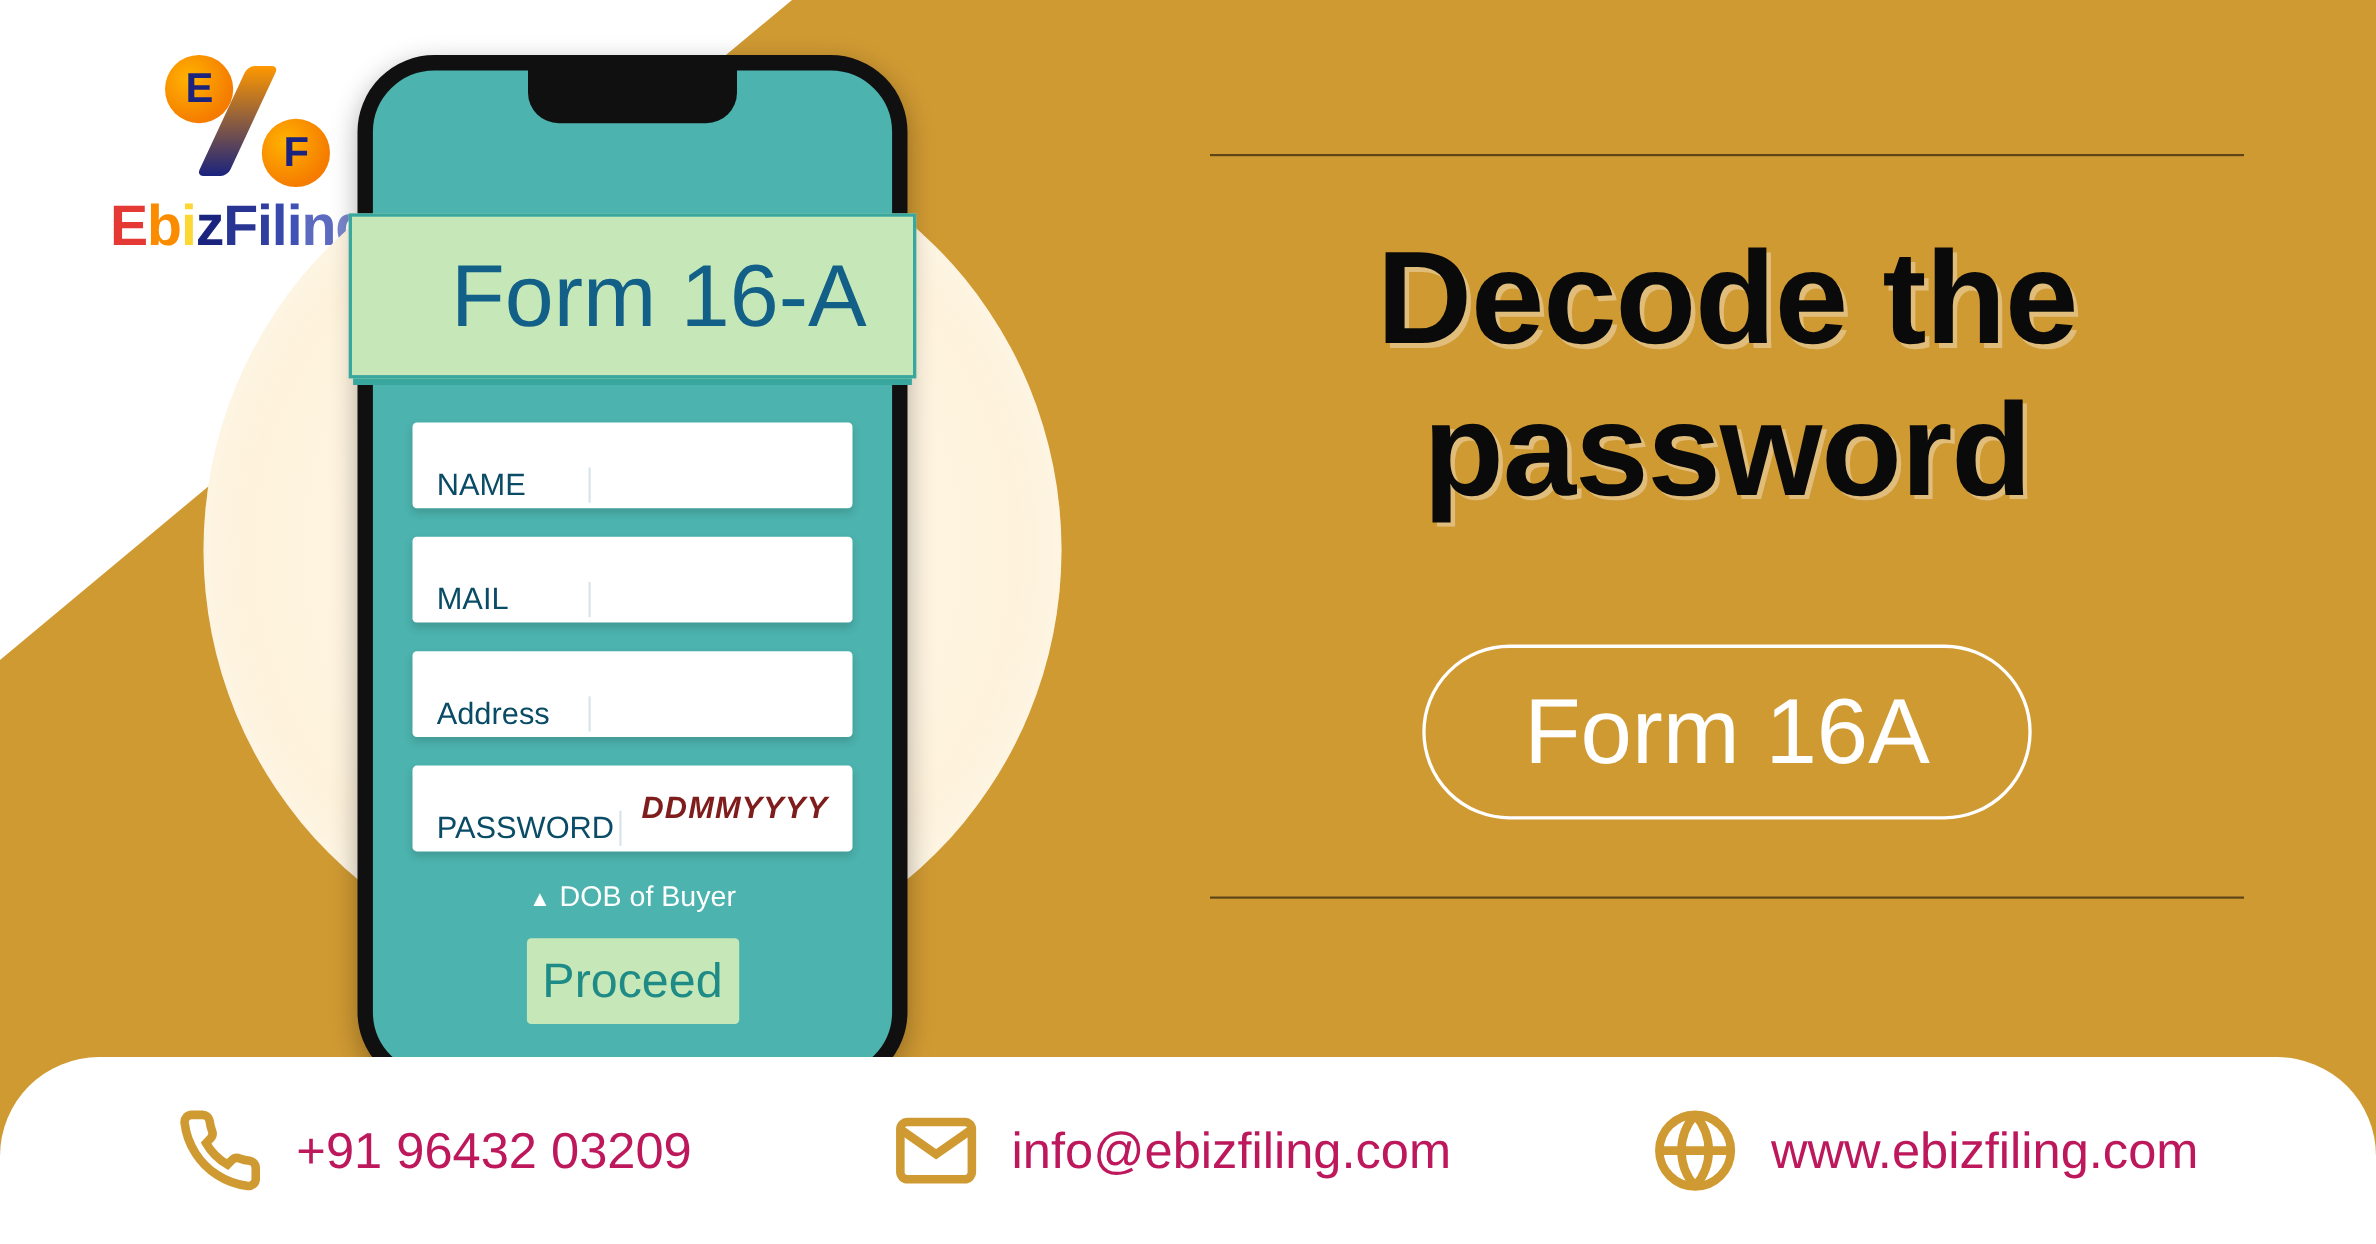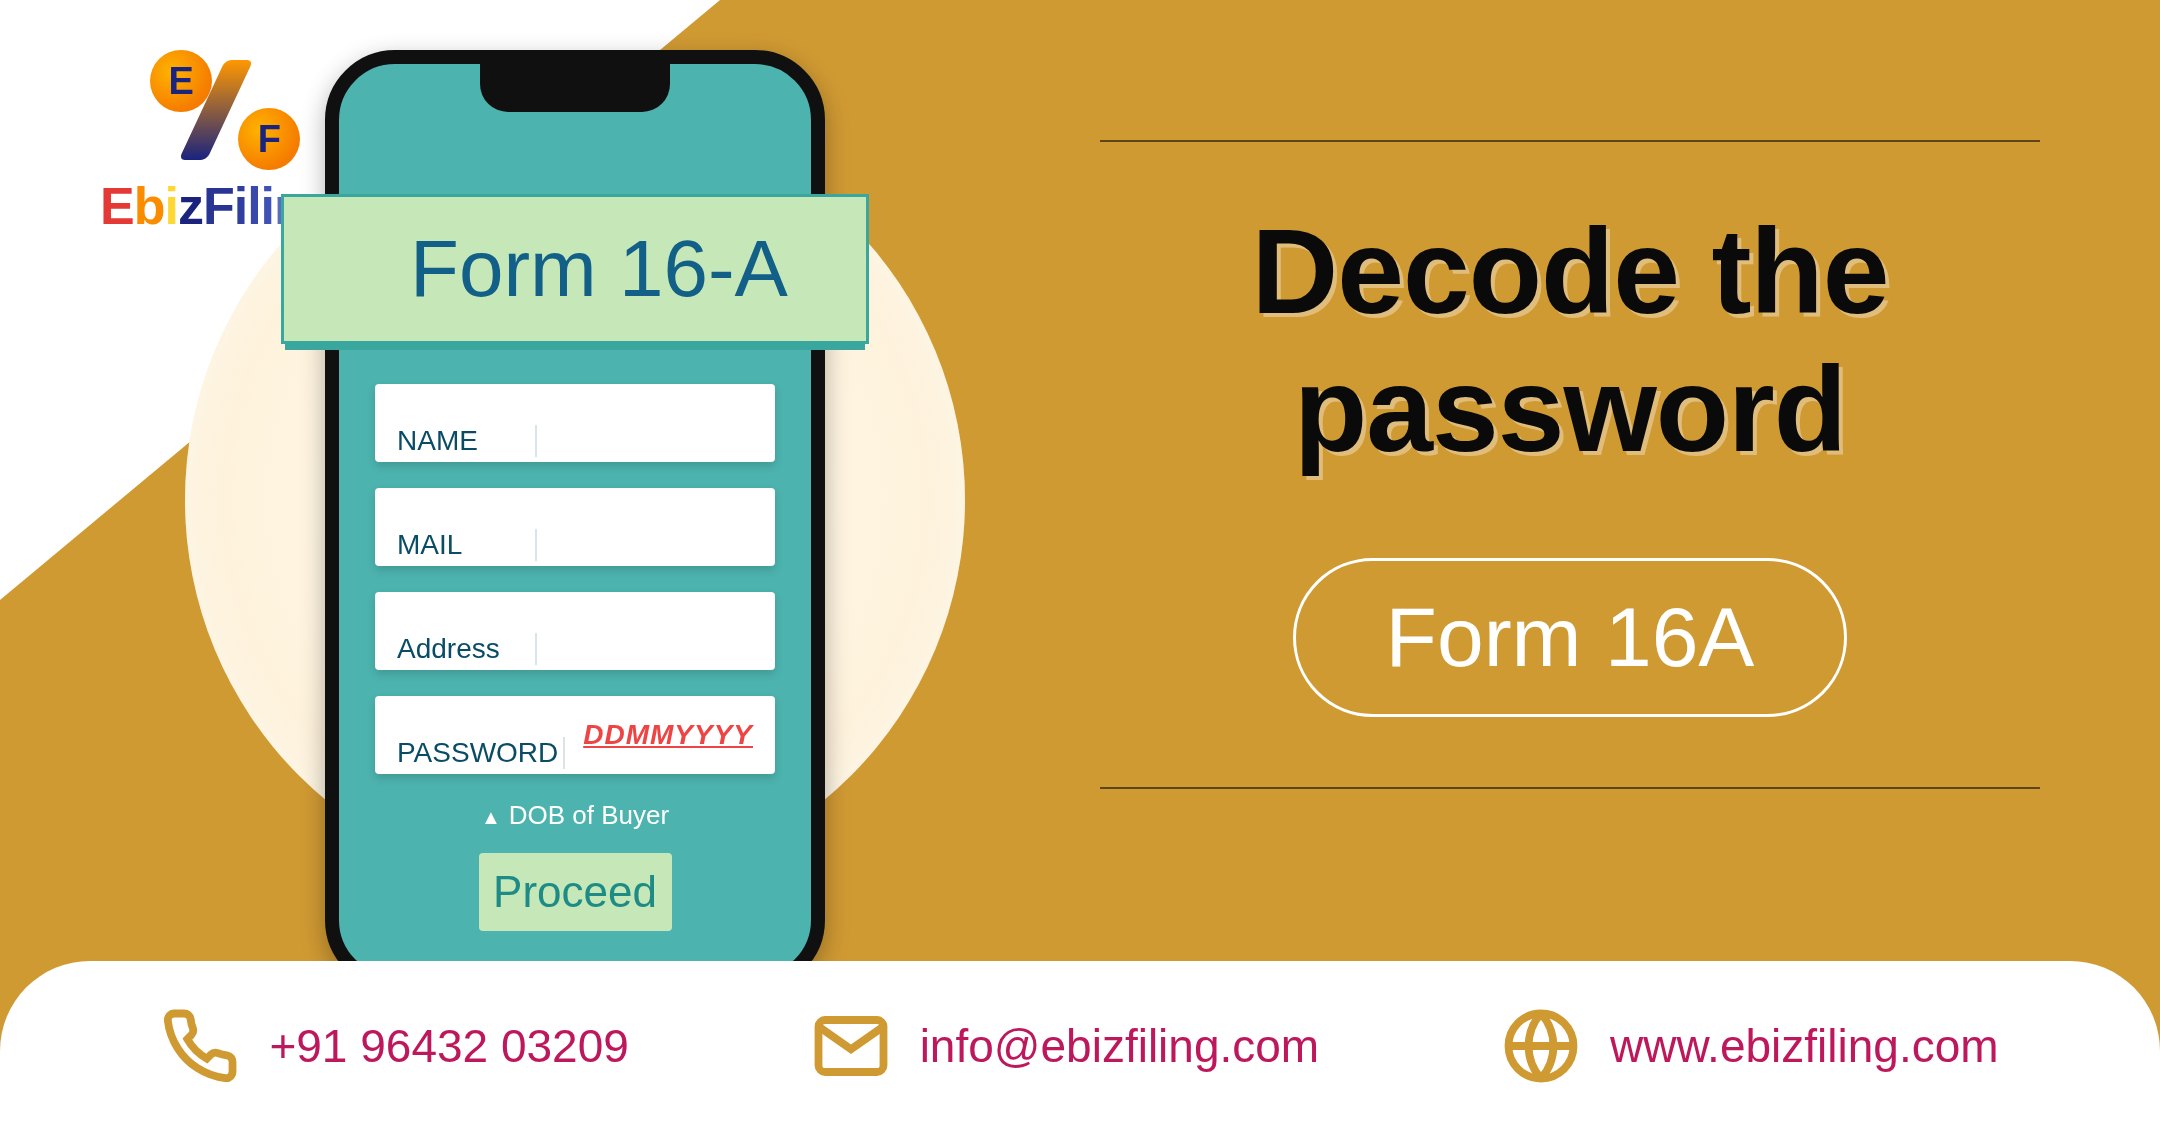--- a/index.html
+++ b/index.html
@@ -38,39 +38,39 @@
   .circle-bg { position:absolute; left:50%; top:50%; transform:translate(-50%,-50%);
     width:780px; height:780px; border-radius:50%;
     background:radial-gradient(circle,#fff9f0 0%,#fef3dd 60%,#f9e7c3 100%);
     box-shadow:inset 0 0 60px rgba(255,255,255,.6); }
   .phone { position:absolute; left:50%; top:0; transform:translateX(-50%);
     width:500px; height:940px; border:14px solid #101010; border-radius:70px;
     background:#4CB3AE; box-shadow:0 8px 24px rgba(0,0,0,.3); overflow:visible; }
   .notch { position:absolute; top:-2px; left:50%; transform:translateX(-50%);
     width:190px; height:50px; background:#101010; border-radius:0 0 28px 28px; }
   .banner { position:absolute; top:130px; left:50%; transform:translateX(-50%);
-    width:588px; height:150px; background:#C6E8B8; border:3px solid #3aa79e;
+    width:516px; height:150px; background:#C6E8B8; border:3px solid #3aa79e;
     display:flex; align-items:center; justify-content:center;
     font-size:80px; color:#125f87; font-weight:500; box-shadow:0 10px 0 -4px #3aa79e;padding-left:48px; }
   .fields { position:absolute; top:320px; left:50%; transform:translateX(-50%); width:400px; }
   .field { background:#fff; height:78px; margin-bottom:26px; border-radius:4px;
     box-shadow:0 4px 8px rgba(0,0,0,.15); display:flex; align-items:center; padding:0 22px;
     font-size:28px; color:#0a4c66; }
   .field .lab { min-width:140px; border-right:2px solid #d8e4ea; padding-right:14px;margin-top:36px; }
-  .field .val { flex:1; padding-left:18px; color:#ef4444; font-style:italic; font-weight:600; letter-spacing:1px;text-decoration:underline; }
+  .field .val { flex:1; padding-left:18px; color:#7f1d1d; font-style:italic; font-weight:600; letter-spacing:1px; }
   .hint { text-align:center; color:#fff; font-size:26px; margin:2px 0 22px; }
   .hint::before { content:"▲"; margin-right:8px; font-size:20px; }
   .proceed { margin:0 auto; width:193px; height:78px; background:#C6E8B8; color:#1e8b86;
     display:flex; align-items:center; justify-content:center; font-size:44px; border-radius:4px; }
 
   
   .right { position:absolute; right:120px; top:140px; width:940px; text-align:center; z-index:4; }
   .hr { height:2px; background:rgba(0,0,0,.55); width:100%; margin-bottom:60px;}
   .headline { font-size:120px; font-weight:800; color:#0a0a0a; line-height:1.15;
-    text-shadow:4px 4px 0 rgba(255,255,255,.35); letter-spacing:-1px; margin-bottom:80px;}
+    text-shadow:4px 4px 0 rgba(255,255,255,.35); letter-spacing:-1px; margin-bottom:108px;}
   .pill { display:inline-flex; align-items:center; justify-content:center;
     border:3px solid #fff; color:#fff; font-size:84px; font-weight:400;
     padding:28px 90px; border-radius:80px; margin-bottom:70px; }
   .hr2 { height:2px; background:rgba(0,0,0,.55); width:100%; }
 
   
   .footer { position:absolute; left:0; right:0; bottom:0; height:170px; background:#fff;
     border-radius:90px 90px 0 0; display:flex; align-items:center; justify-content:space-around;
     padding:0 70px; z-index:5; }
   .fitem { display:flex; align-items:center; gap:30px; }

